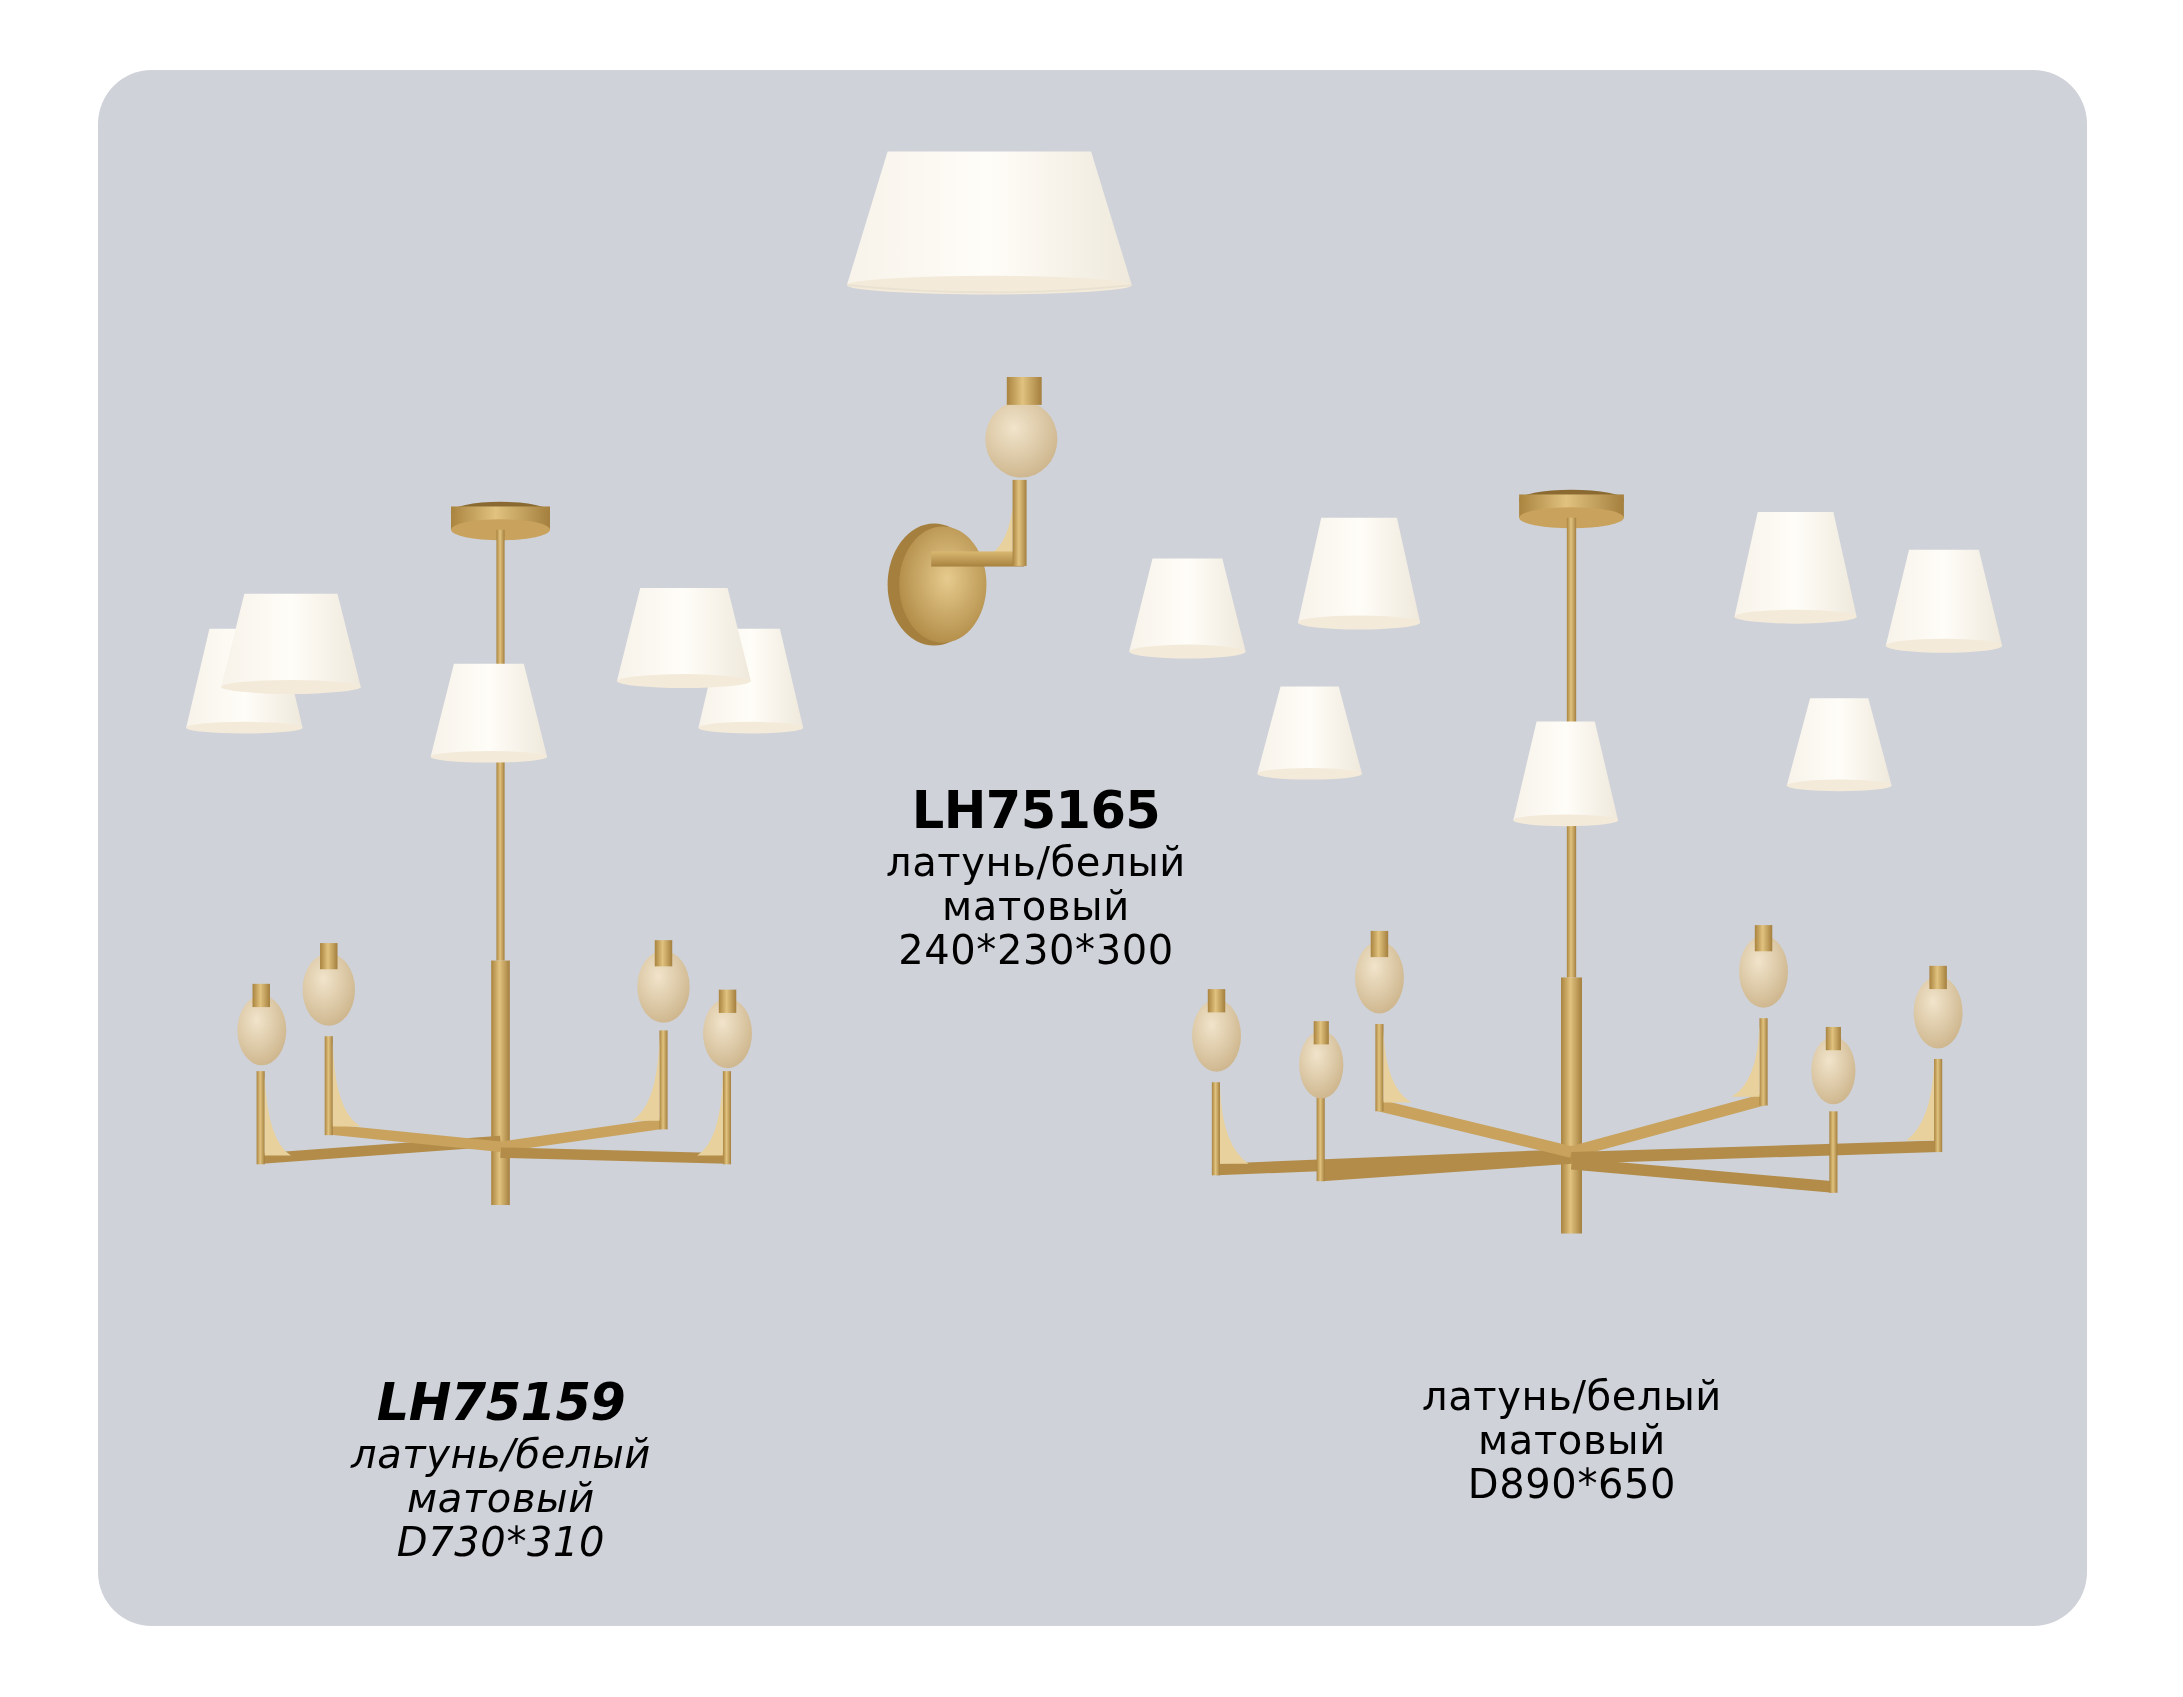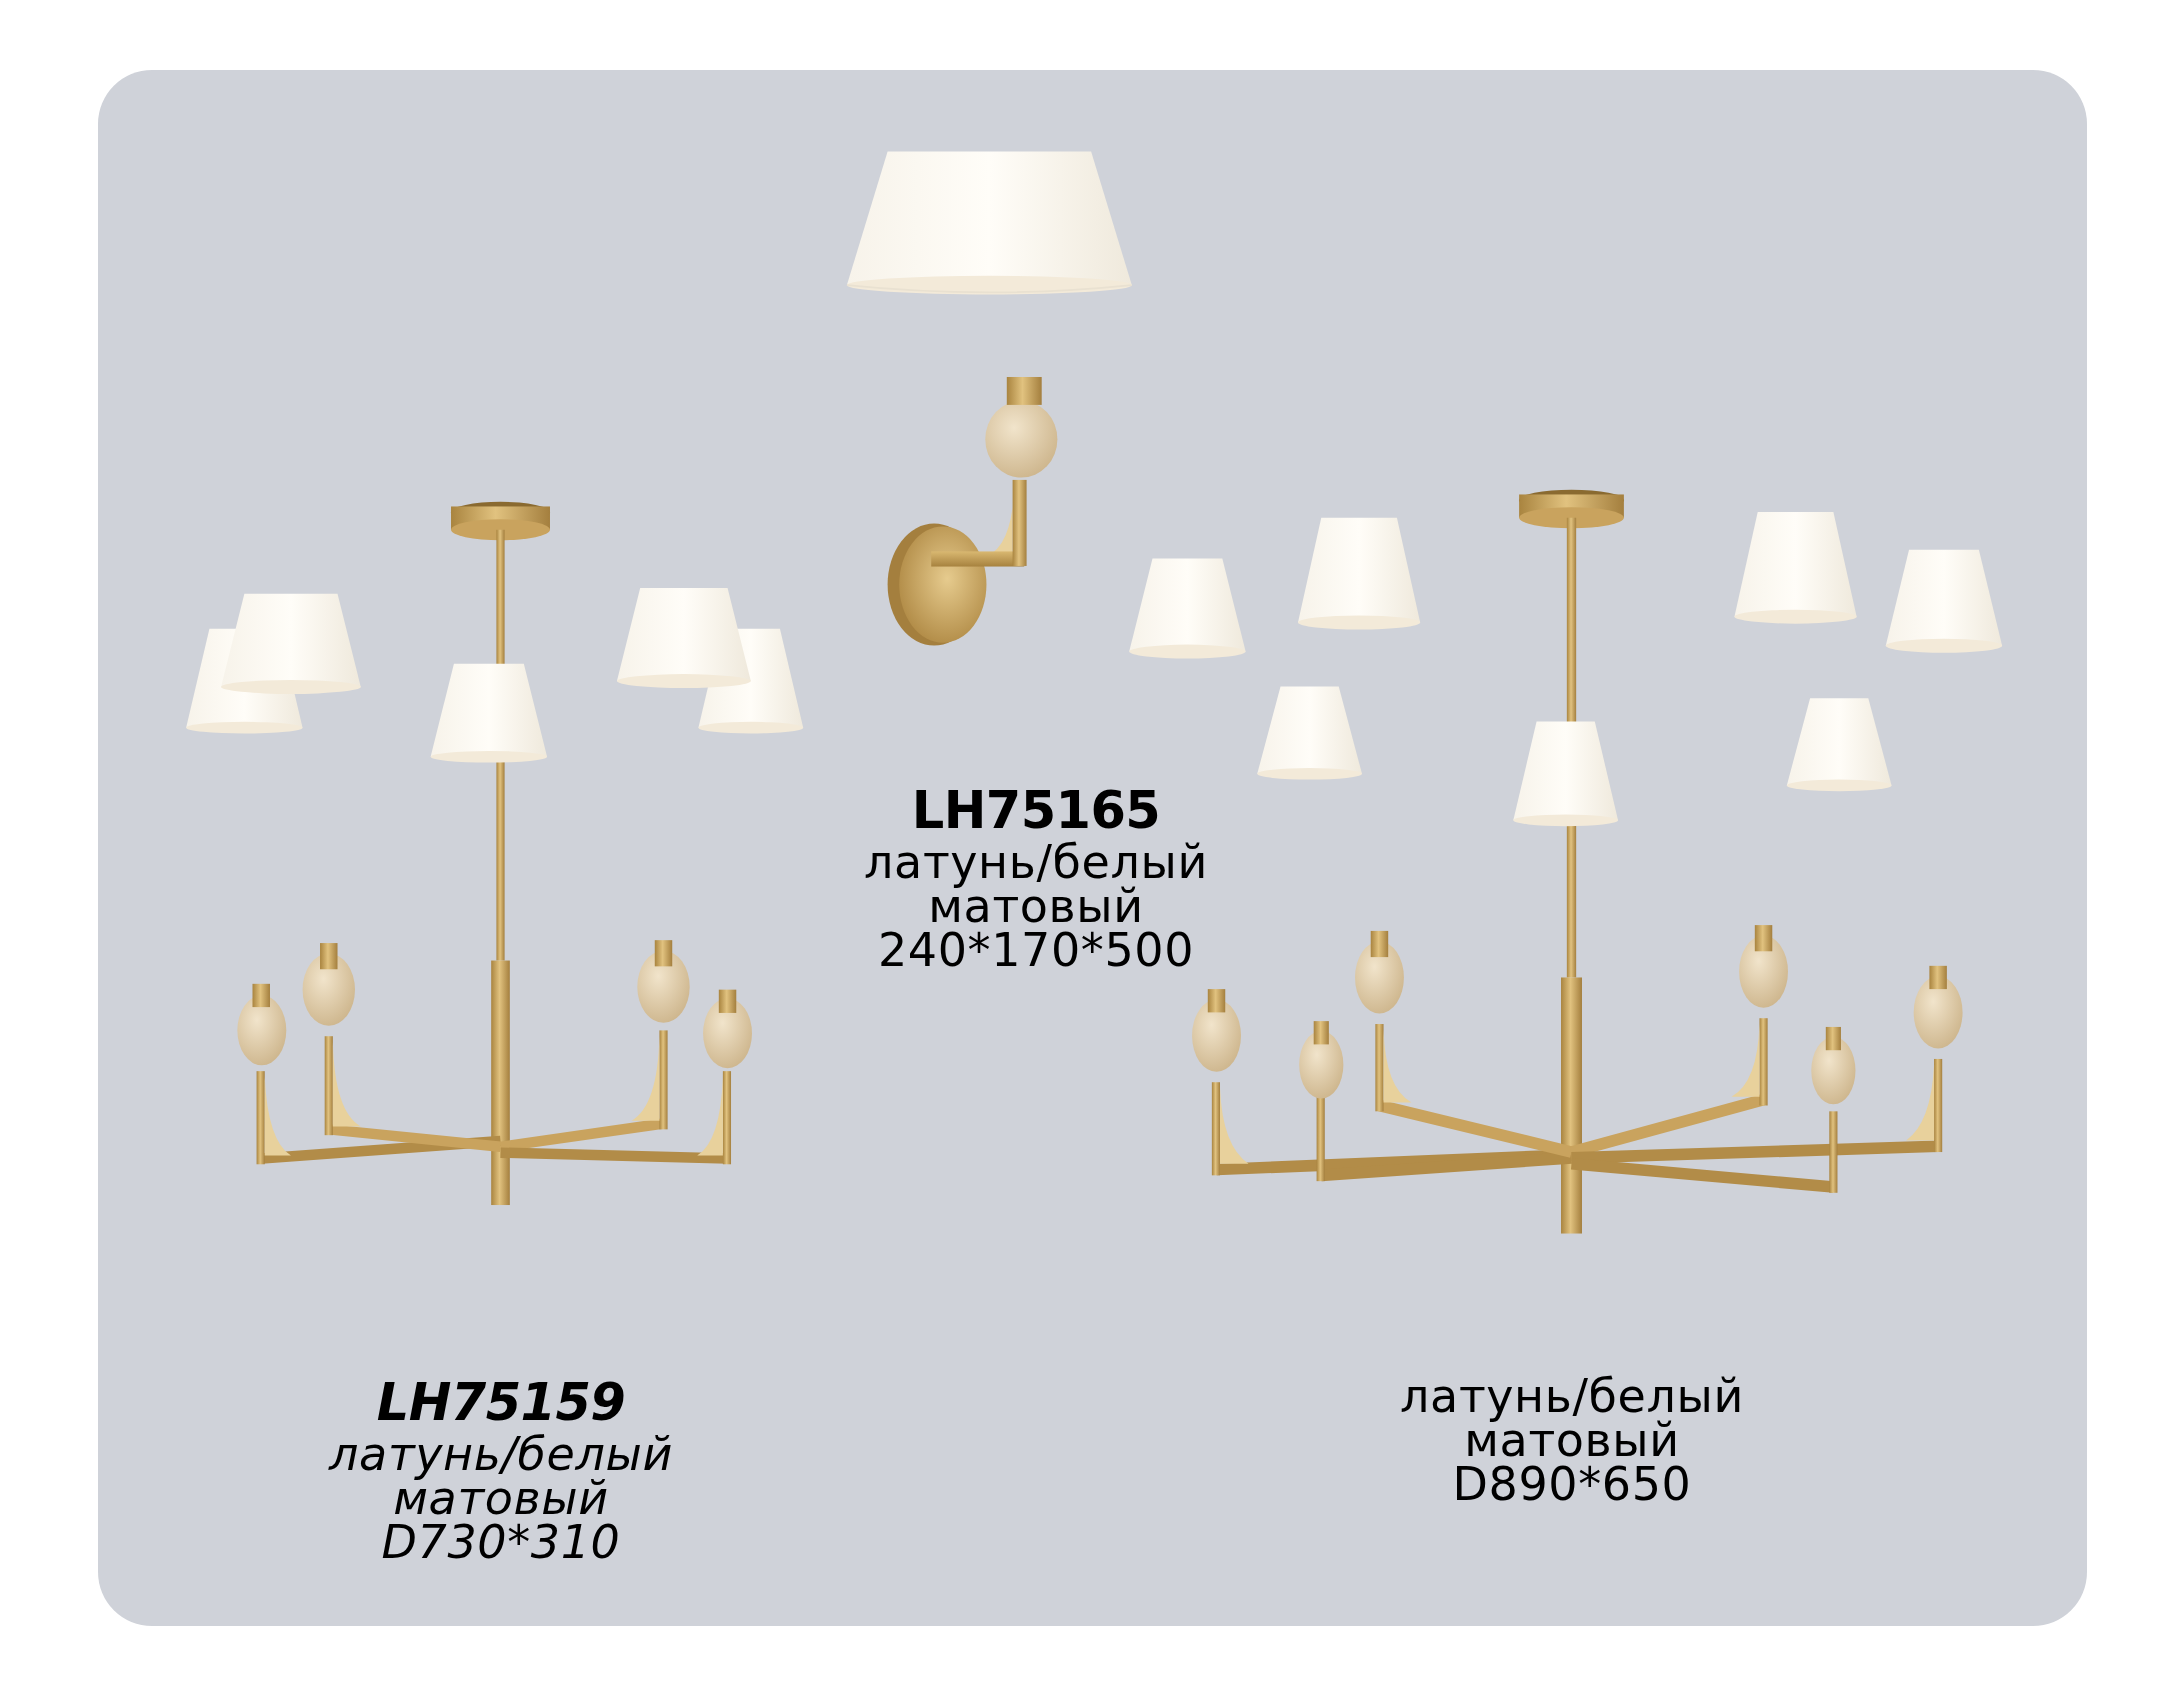--- a/index.html
+++ b/index.html
@@ -5,21 +5,21 @@
     html, body { margin: 0; padding: 0; background: #ffffff; }
     body { width: 2183px; height: 1698px; position: relative; overflow: hidden; font-family: "DejaVu Sans", sans-serif; }
     .panel {
       position: absolute; left: 98px; top: 70px; width: 1989px; height: 1556px;
       background: #CFD2D9; border-radius: 54px; overflow: hidden;
     }
     .product { position: absolute; }
     .product svg { position: absolute; left: 0; top: 0; overflow: visible; }
     .caption { position: absolute; text-align: center; color: #000; }
     .caption .code { font-family: "DejaVu Sans", sans-serif; font-weight: bold; font-size: 51px; line-height: 58px; letter-spacing: -0.6px; }
-    .caption .line { font-family: "DejaVu Sans", sans-serif; font-size: 46px; line-height: 44px; letter-spacing: 0.6px; }
+    .caption .line { font-family: "DejaVu Sans", sans-serif; font-size: 40px; line-height: 44px; letter-spacing: 0.6px; }
   </style>
 </head>
 <body>
 
 <div class="panel"></div>
 
 <div class="product" style="left:844px; top:151px; width:407px; height:495px;">
   <svg width="407" height="495" viewBox="0 0 700 850">
     <defs>
       <linearGradient id="brassG" x1="0" x2="1">
@@ -61,21 +61,21 @@
     <rect x="280" y="388" width="60" height="48" fill="url(#brassG)"></rect>
 
     <path d="M75 0 L425 0 L495 230 L5 230 Z" fill="url(#shadeG)"></path>
     <ellipse cx="250" cy="230" rx="245" ry="16" fill="#F3EAD9"></ellipse>
     <path d="M5 230 Q250 255 495 230" fill="none" stroke="#E9E1D1" stroke-width="3"></path>
   </svg>
 </div>
 <div class="caption" style="left:803px; top:782px; width:466px;">
   <div class="code">LH75165</div>
   <div class="line">латунь/белый матовый</div>
-  <div class="line">240*170*500</div>
+  <div class="line">240*230*300</div>
 </div>
 
 <div class="product" style="left:186px; top:489px; width:629px; height:815px;">
   <svg width="629" height="815" viewBox="0 0 1080 1400">
 
     <ellipse cx="540" cy="40" rx="85" ry="18" fill="#8A6A30"></ellipse>
     <rect x="455" y="30" width="170" height="40" fill="url(#brassG)"></rect>
     <ellipse cx="540" cy="70" rx="85" ry="18" fill="#C9A35E"></ellipse>
 
     <rect x="533" y="70" width="14" height="740" fill="url(#brassG)"></rect>

